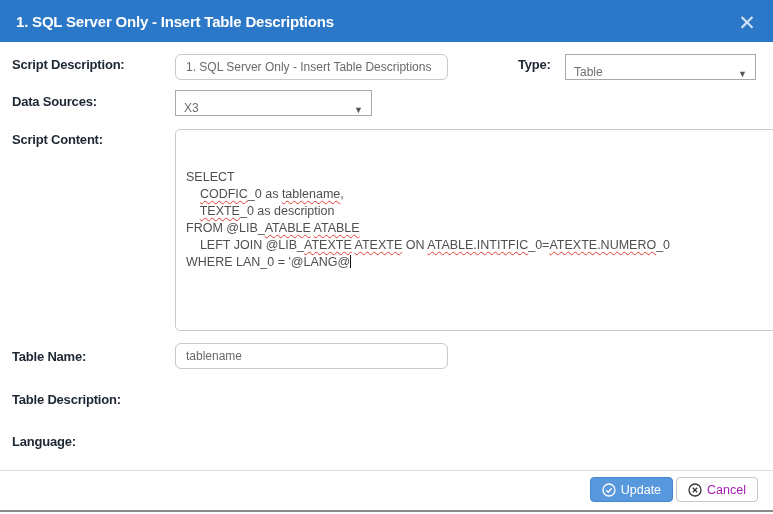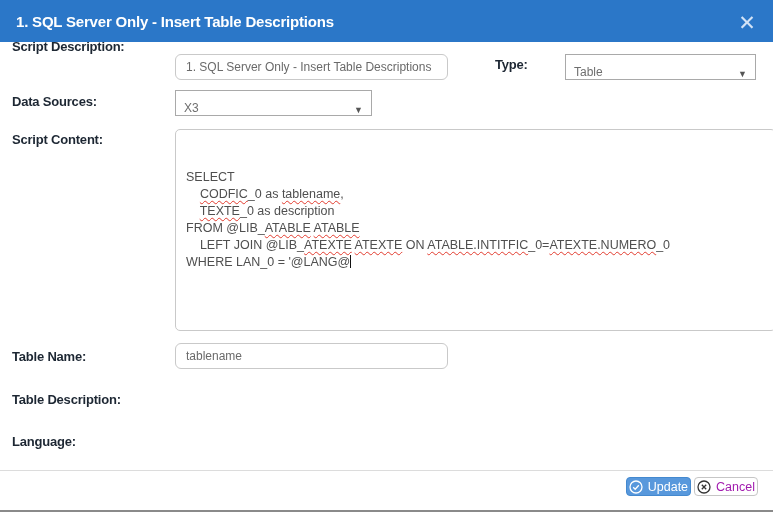--- a/index.html
+++ b/index.html
@@ -87,22 +87,22 @@
 
   
   .footer-divider {
     position:absolute; left:0; right:0; top:470px; height:1px; background:#dcdcdc;
   }
   .footer-buttons {
     position:absolute; top:477px; right:15px;
     display:flex; gap:3px;
   }
   .btn {
-    height:19px; display:inline-flex; align-items:center; gap:5px;
-    border-radius:4px; padding:0 2px; font-size:12.5px;
+    height:25px; display:inline-flex; align-items:center; gap:5px;
+    border-radius:4px; padding:0 11px; font-size:12.5px;
     cursor:pointer; font-family:"Liberation Sans", sans-serif;
   }
   .btn-update {
     background:#5898dc; border:1px solid #4489cf; color:#ffffff;
   }
   .btn-cancel {
     background:#ffffff; border:1px solid #c6c6c6; color:#a21caf;
   }
   .btn svg { display:block; }
 
@@ -113,24 +113,24 @@
 </head>
 <body>
 
 <div class="dialog">
 
   <div class="dlg-header">
     <span class="dlg-title">1. SQL Server Only - Insert Table Descriptions</span>
     <span class="dlg-close">✕</span>
   </div>
 
-  <label class="lbl" style="top:39px">Script Description:</label>
+  <label class="lbl" style="top:57px">Script Description:</label>
   <input class="txt" style="top: 54px;" value="1. SQL Server Only - Insert Table Descriptions">
 
-  <label class="lbl" style="left:495px; top:57px">Type:</label>
+  <label class="lbl" style="left:518px; top:57px">Type:</label>
   <div class="select" style="left:565px; top:54px; width:191px">
     <span>Table</span>
     <span class="arrow">▼</span>
   </div>
 
   <label class="lbl" style="top:94px">Data Sources:</label>
   <div class="select" style="left:175px; top:90px; width:197px">
     <span>X3</span>
     <span class="arrow">▼</span>
   </div>

